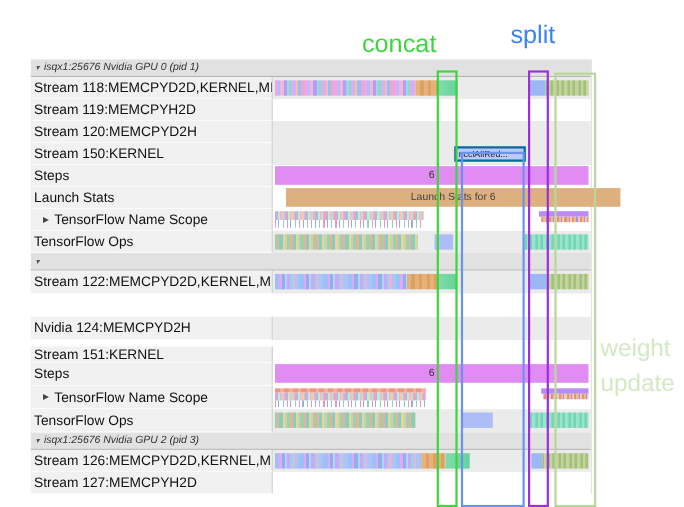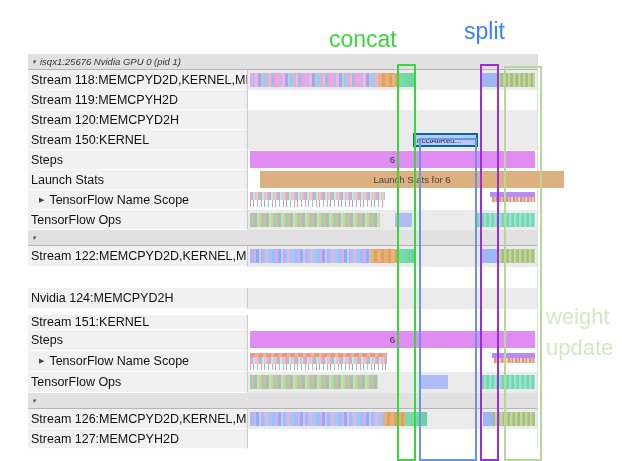--- a/index.html
+++ b/index.html
@@ -196,20 +196,21 @@
           <span>TensorFlow Ops</span>
         </div>
         <div class="tl shaded">
           <div class="seg ops-stripes" style="left: 2px; width: 128px;"></div>
           <div class="seg seg-periwinkle" style="left: 172px; width: 28px;"></div>
           <div class="seg stripes-tealgreen" style="left: 234px; width: 53px;"></div>
         </div>
       </div>
       <div class="sec-header">
         <span class="tri">▾</span>
+        <span>isqx1:25676 Nvidia GPU 2 (pid 3)</span>
       </div>
       <div class="trow" style="height: 20px;">
         <div class="lbl">
           <span>Stream 126:MEMCPYD2D,KERNEL,MI</span>
         </div>
         <div class="tl shaded">
           <div class="seg stripes-blue" style="left: 2px; width: 133px;"></div>
           <div class="seg seg-orange" style="left: 135px; width: 22px;"></div>
           <div class="seg seg-teal" style="left: 157px; width: 22px;"></div>
           <div class="seg seg-blue" style="left: 235px; width: 10px;"></div>

